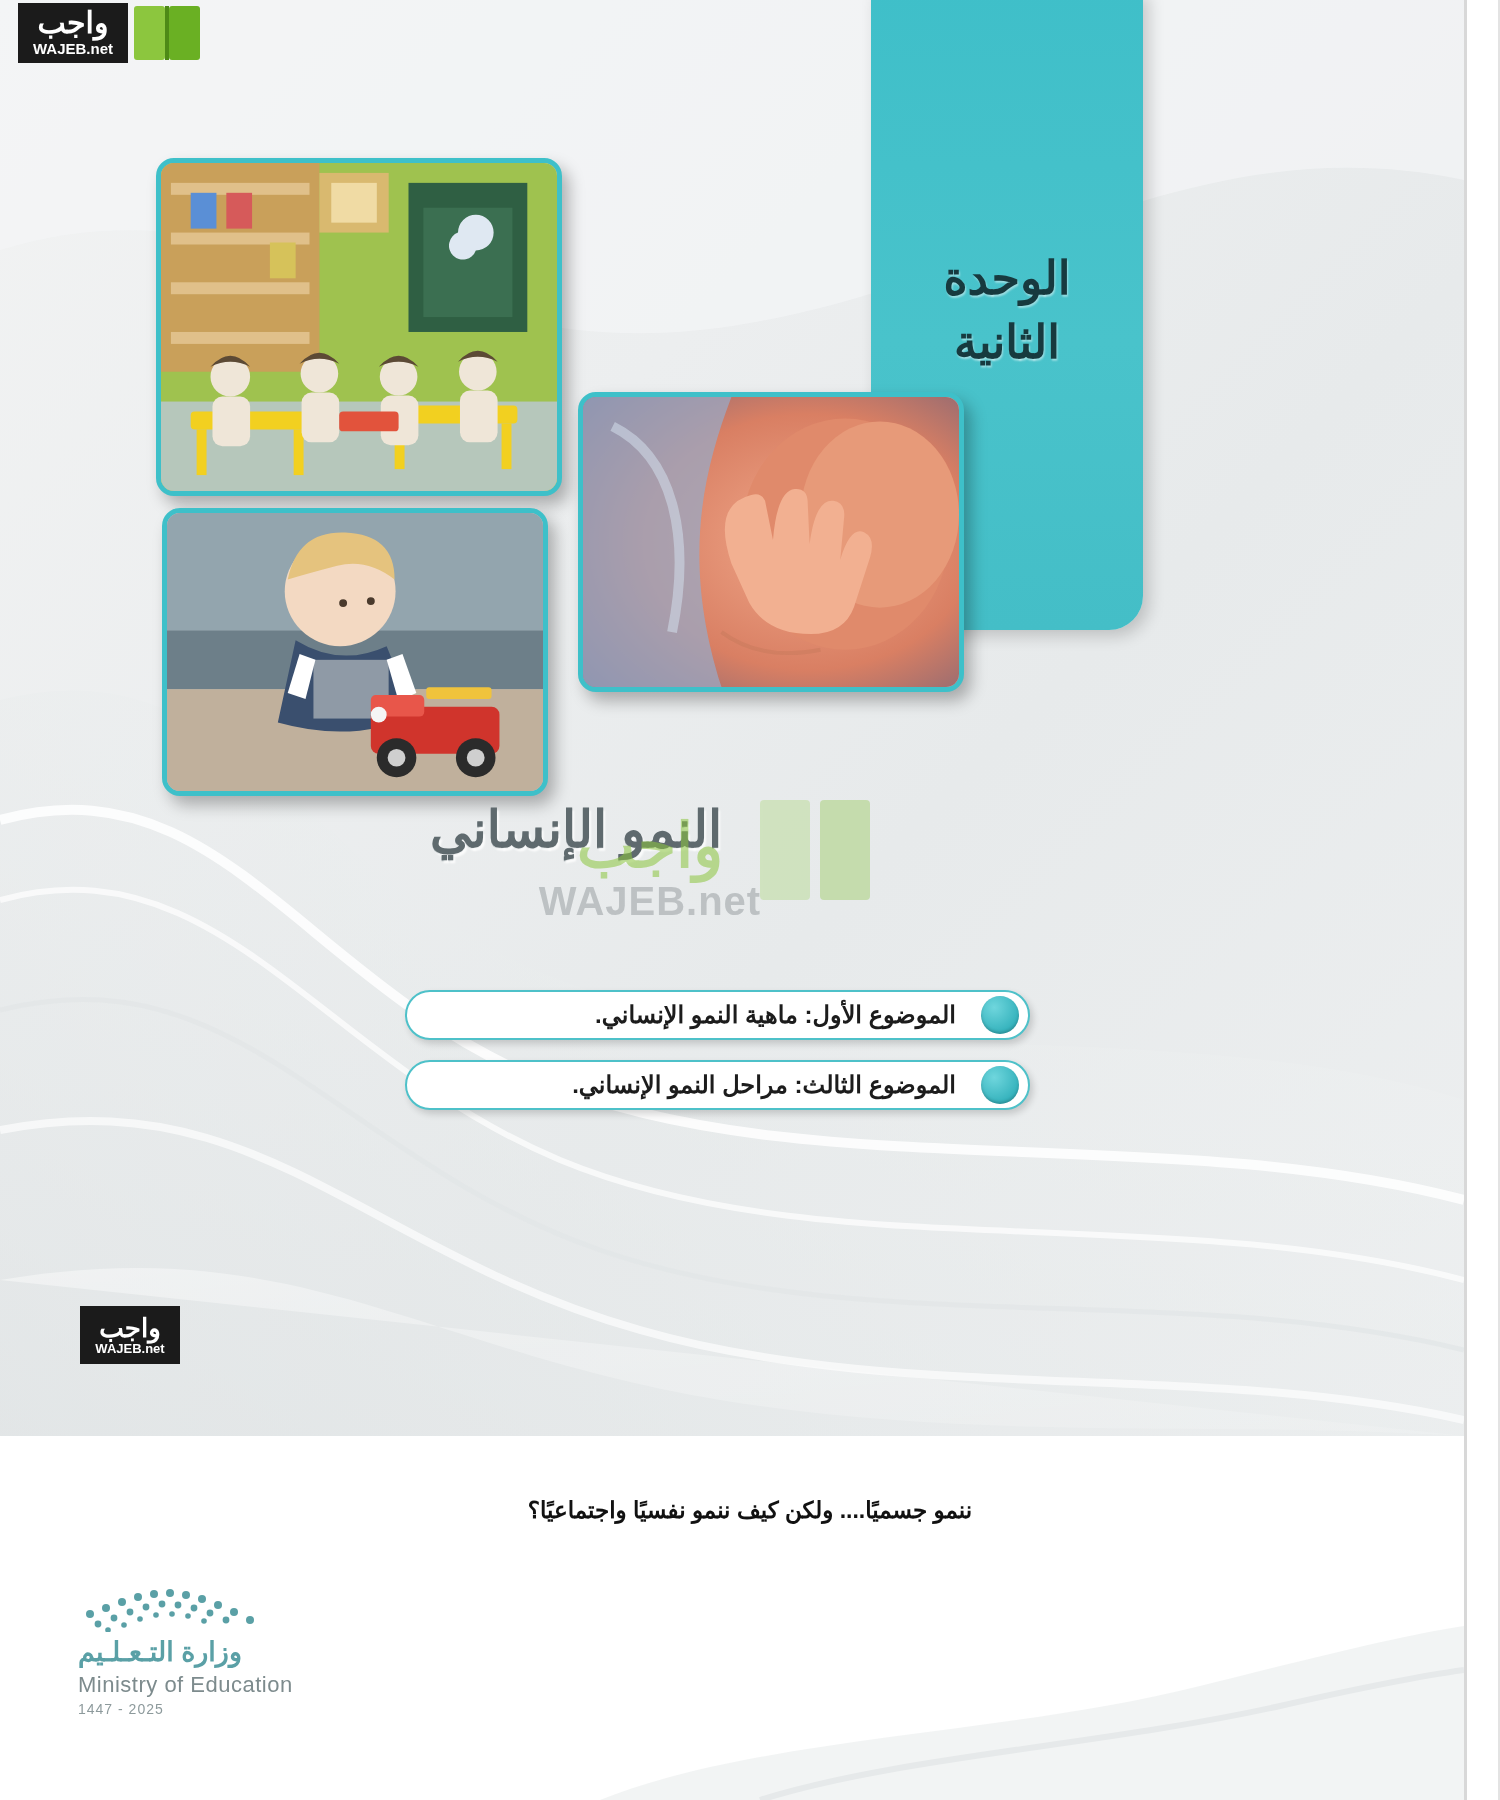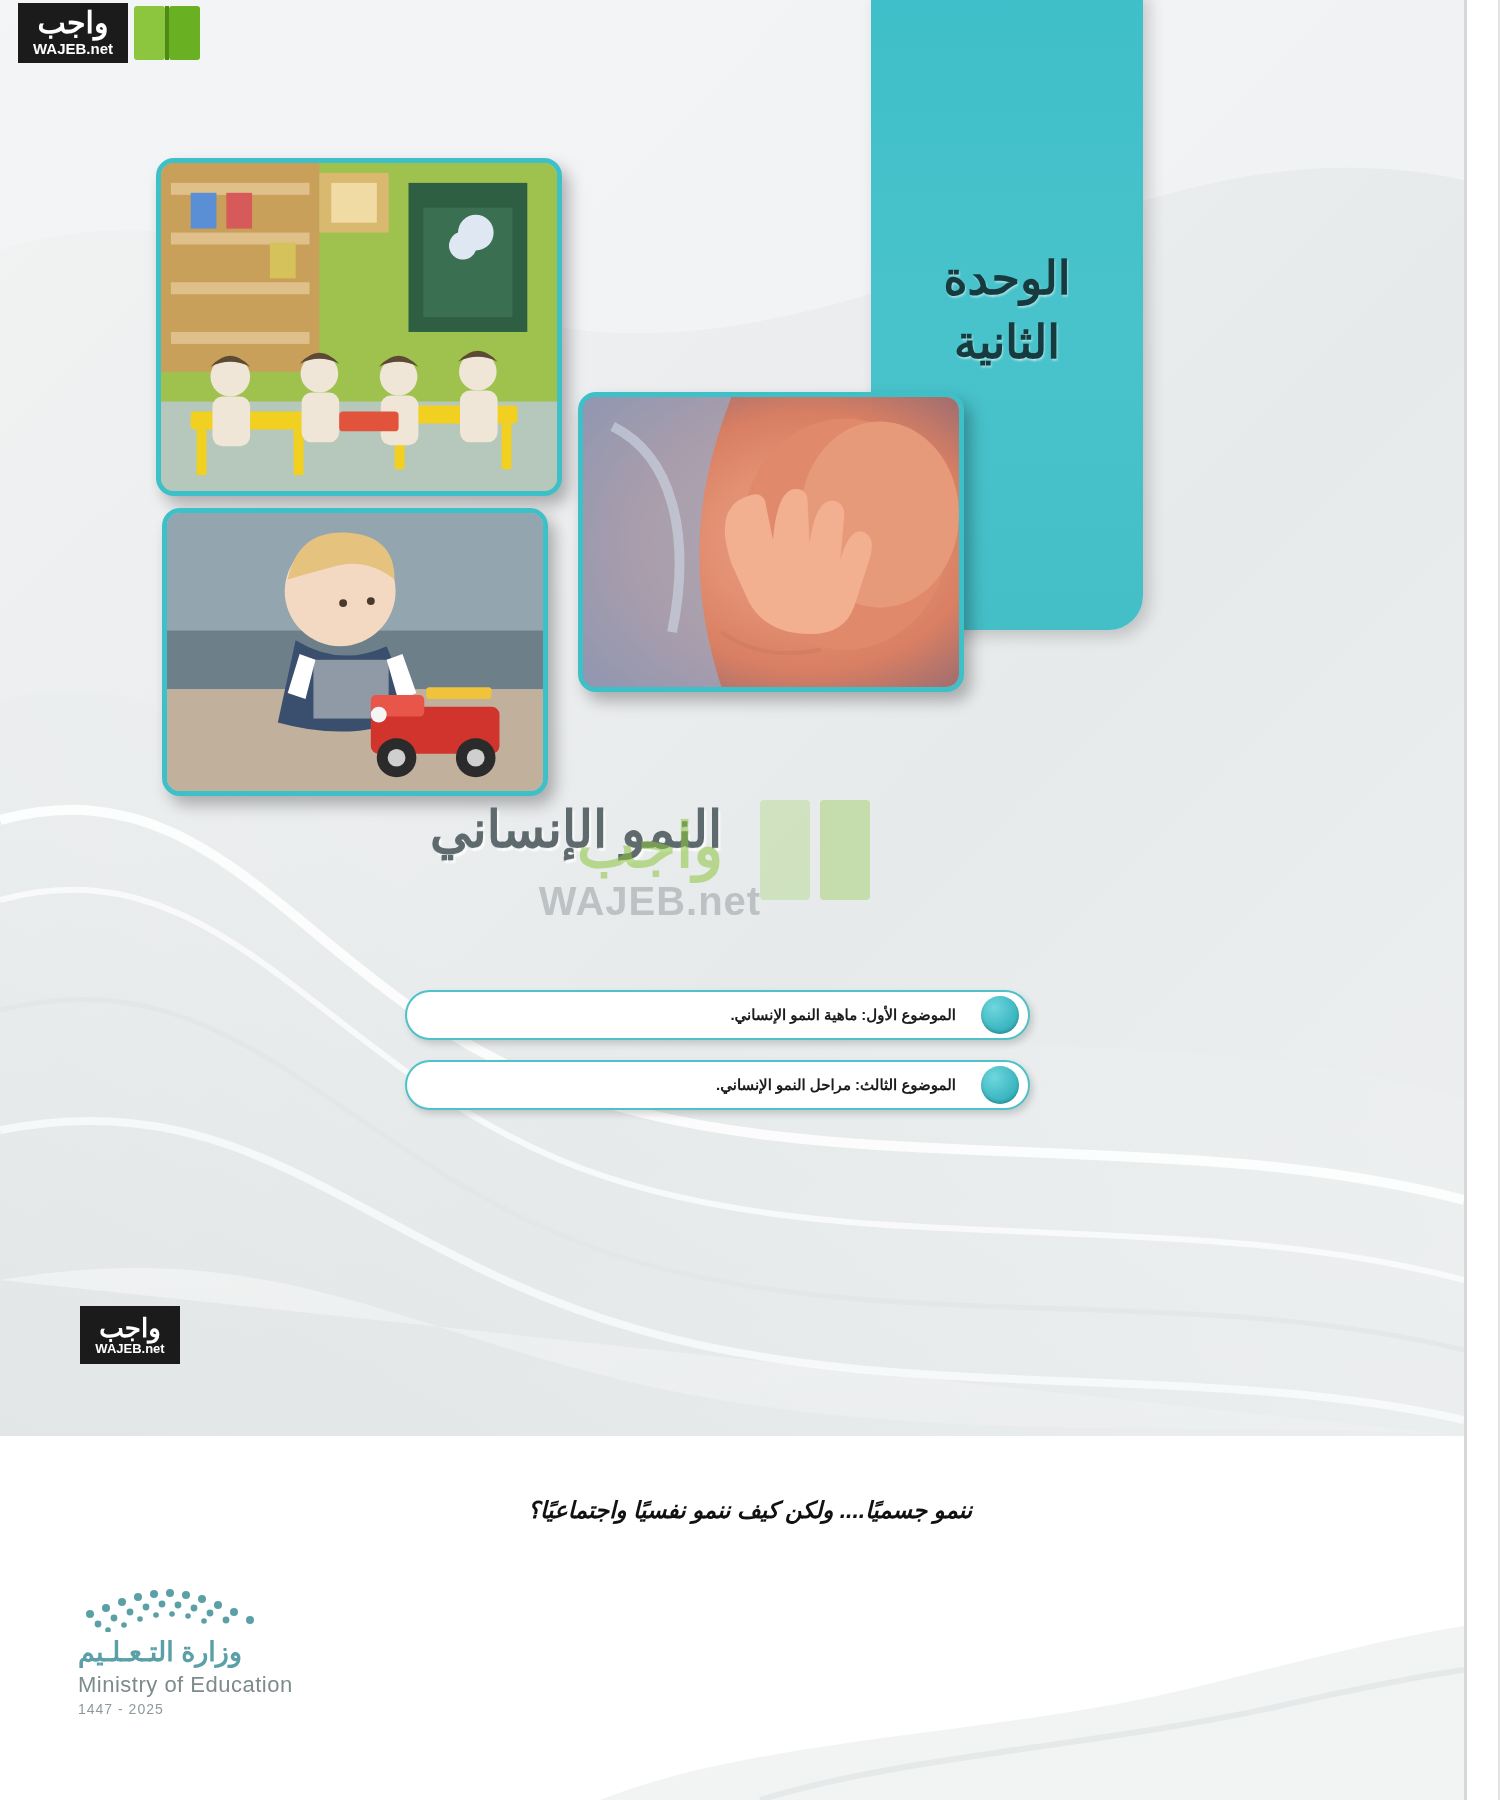--- a/index.html
+++ b/index.html
@@ -205,39 +205,38 @@
     position: absolute;
     right: 9px;
     top: 50%;
     transform: translateY(-50%);
     width: 38px; height: 38px;
     border-radius: 50%;
     background: radial-gradient(circle at 35% 30%, #6fd6dd 0%, #36b3bd 70%, #2ea1ab 100%);
     box-shadow: inset 0 -2px 3px rgba(0,0,0,.18);
   }
   .topic-pill .label {
-    font-size: 15px;
+    font-size: 24px;
     font-weight: bold;
     color: #1c1c1c;
     direction: rtl;
     white-space: nowrap;
   }
 
   
   .question {
     position: absolute;
     right: 440px;
     top: 1497px;
     width: 620px;
     text-align: center;
     font-size: 23px;
     font-weight: bold;
     color: #111;
     direction: rtl;
-    font-style: italic;
   }
 
   
   .ministry {
     position: absolute;
     left: 78px;
     top: 1580px;
     width: 260px;
     text-align: left;
     direction: rtl;

